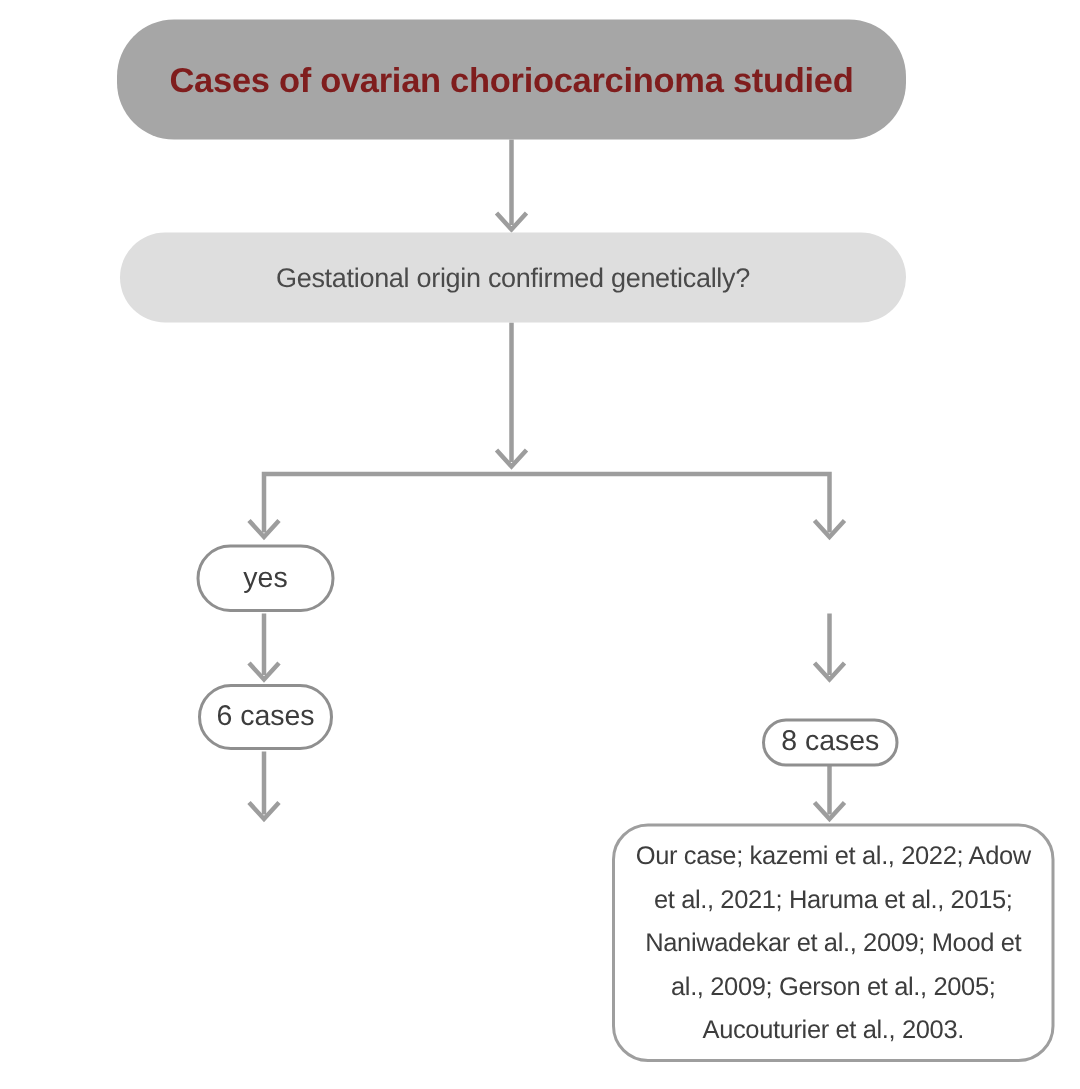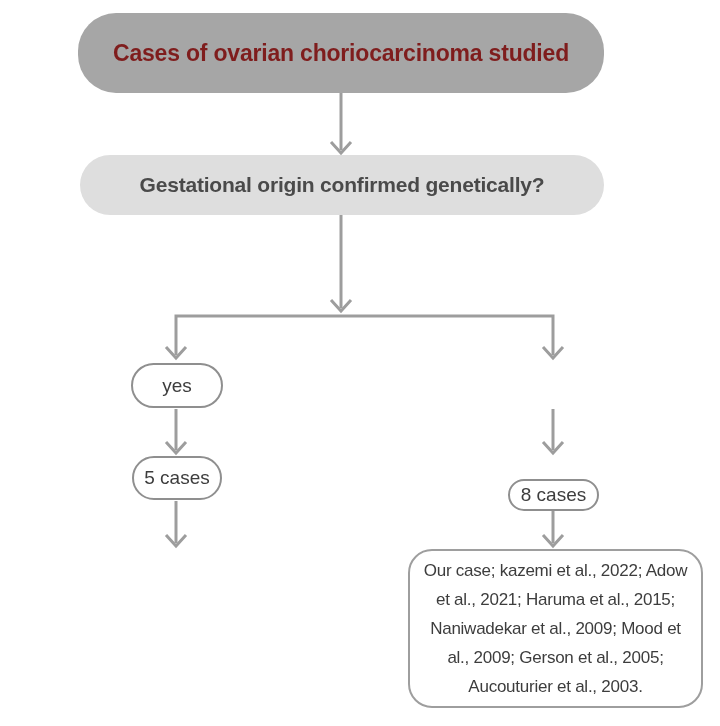--- a/index.html
+++ b/index.html
@@ -41,24 +41,23 @@
     font-size: 23px;
     font-weight: bold;
     color: #7f1d1d;
     letter-spacing: -0.2px;
   }
   .node-question {
     left: 80px; top: 155px;
     width: 524px; height: 60px;
     background: #dedede;
     border-radius: 30px;
-    font-size: 21px;
+    font-size: 18px;
     color: #4a4a4a;
     letter-spacing: -0.2px;
-    font-weight: bold;
   }
   .oval {
     background: #ffffff;
     border: 2px solid #8f8f8f;
     font-size: 19px;
     color: #3d3d3d;
   }
   .oval-yes   { left: 131px; top: 363px; width: 92px; height: 45px; border-radius: 23px; }
   .oval-no    { left: 508px; top: 363px; width: 90px; height: 45px; border-radius: 23px; }
   .oval-five  { left: 132px; top: 456px; width: 90px; height: 44px; border-radius: 22px; }
@@ -112,21 +111,21 @@
   <div class="node node-question">
     <span>Gestational origin confirmed genetically?</span>
   </div>
 
   <div class="node oval oval-yes">
     <span>yes</span>
   </div>
 
 
   <div class="node oval oval-five">
-    <span>5 cases</span>
+    <span>6 cases</span>
   </div>
 
   <div class="node oval oval-eight">
     <span>8 cases</span>
   </div>
 
 
   <div class="node cite-box cite-right">
     <span>Our case; kazemi et al., 2022; Adow et al., 2021; Haruma et al., 2015; Naniwadekar et al., 2009; Mood et al., 2009; Gerson et al., 2005; Aucouturier et al., 2003.</span>
   </div>

